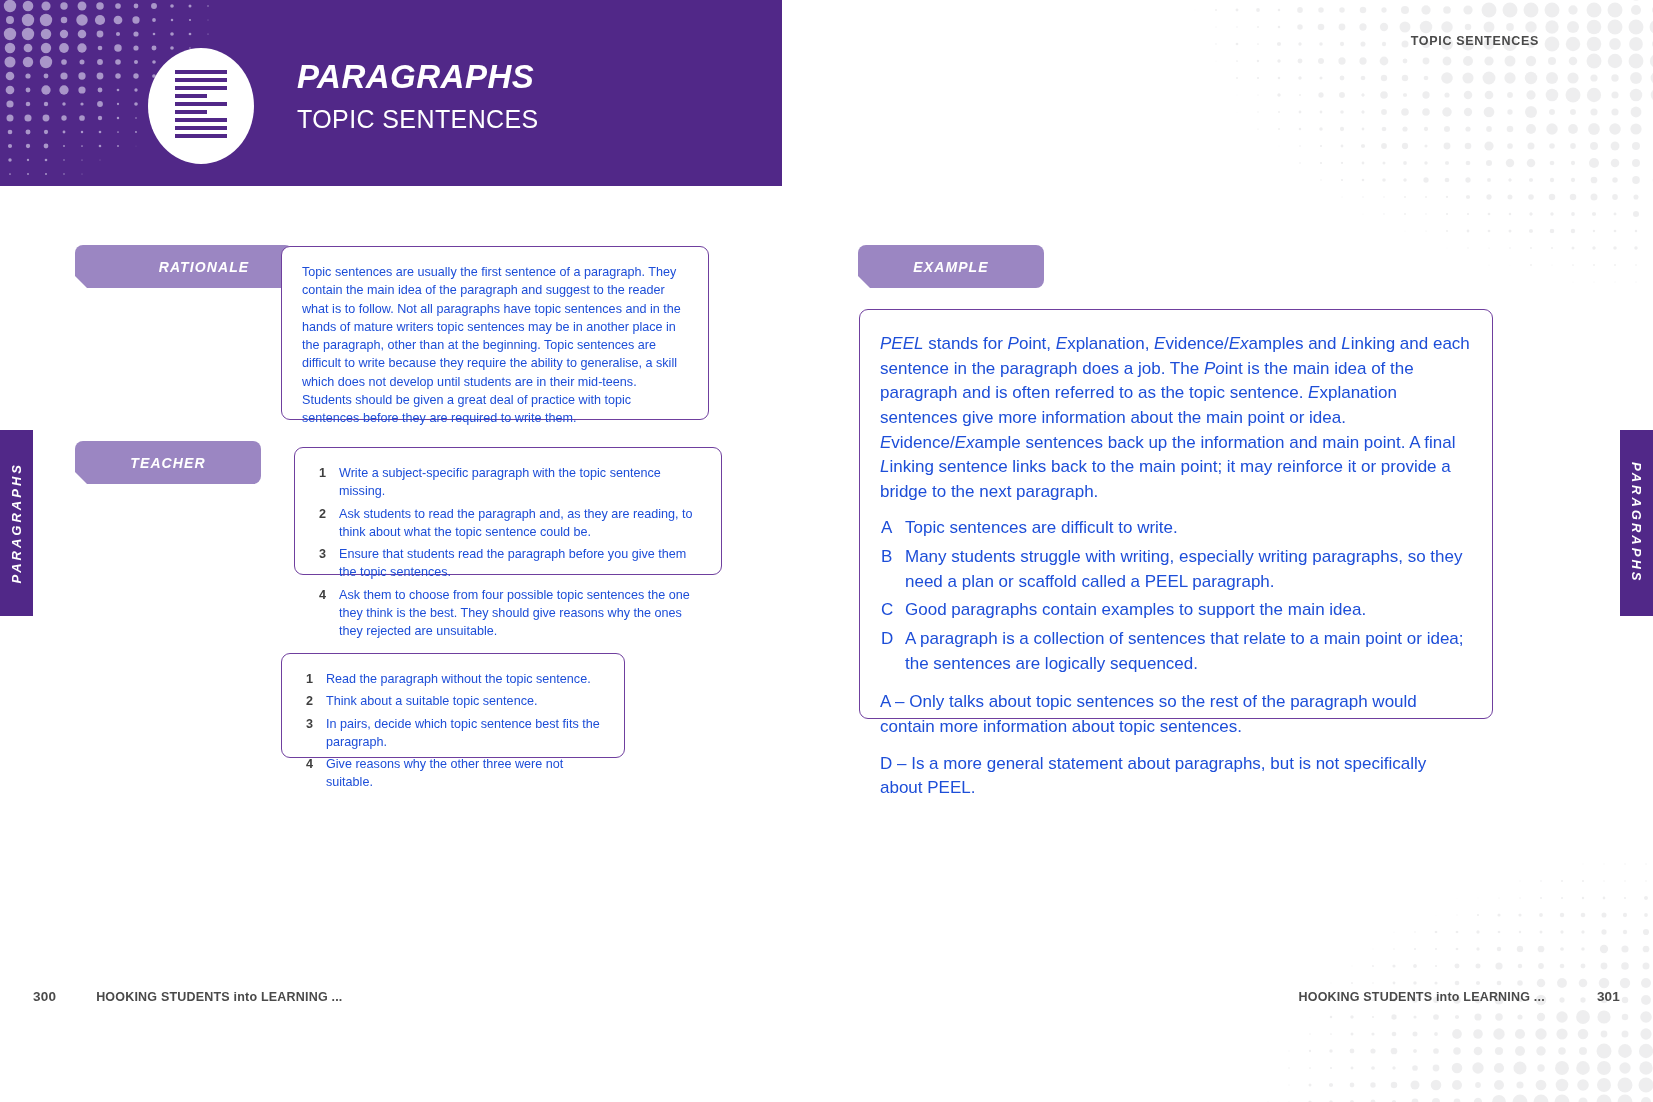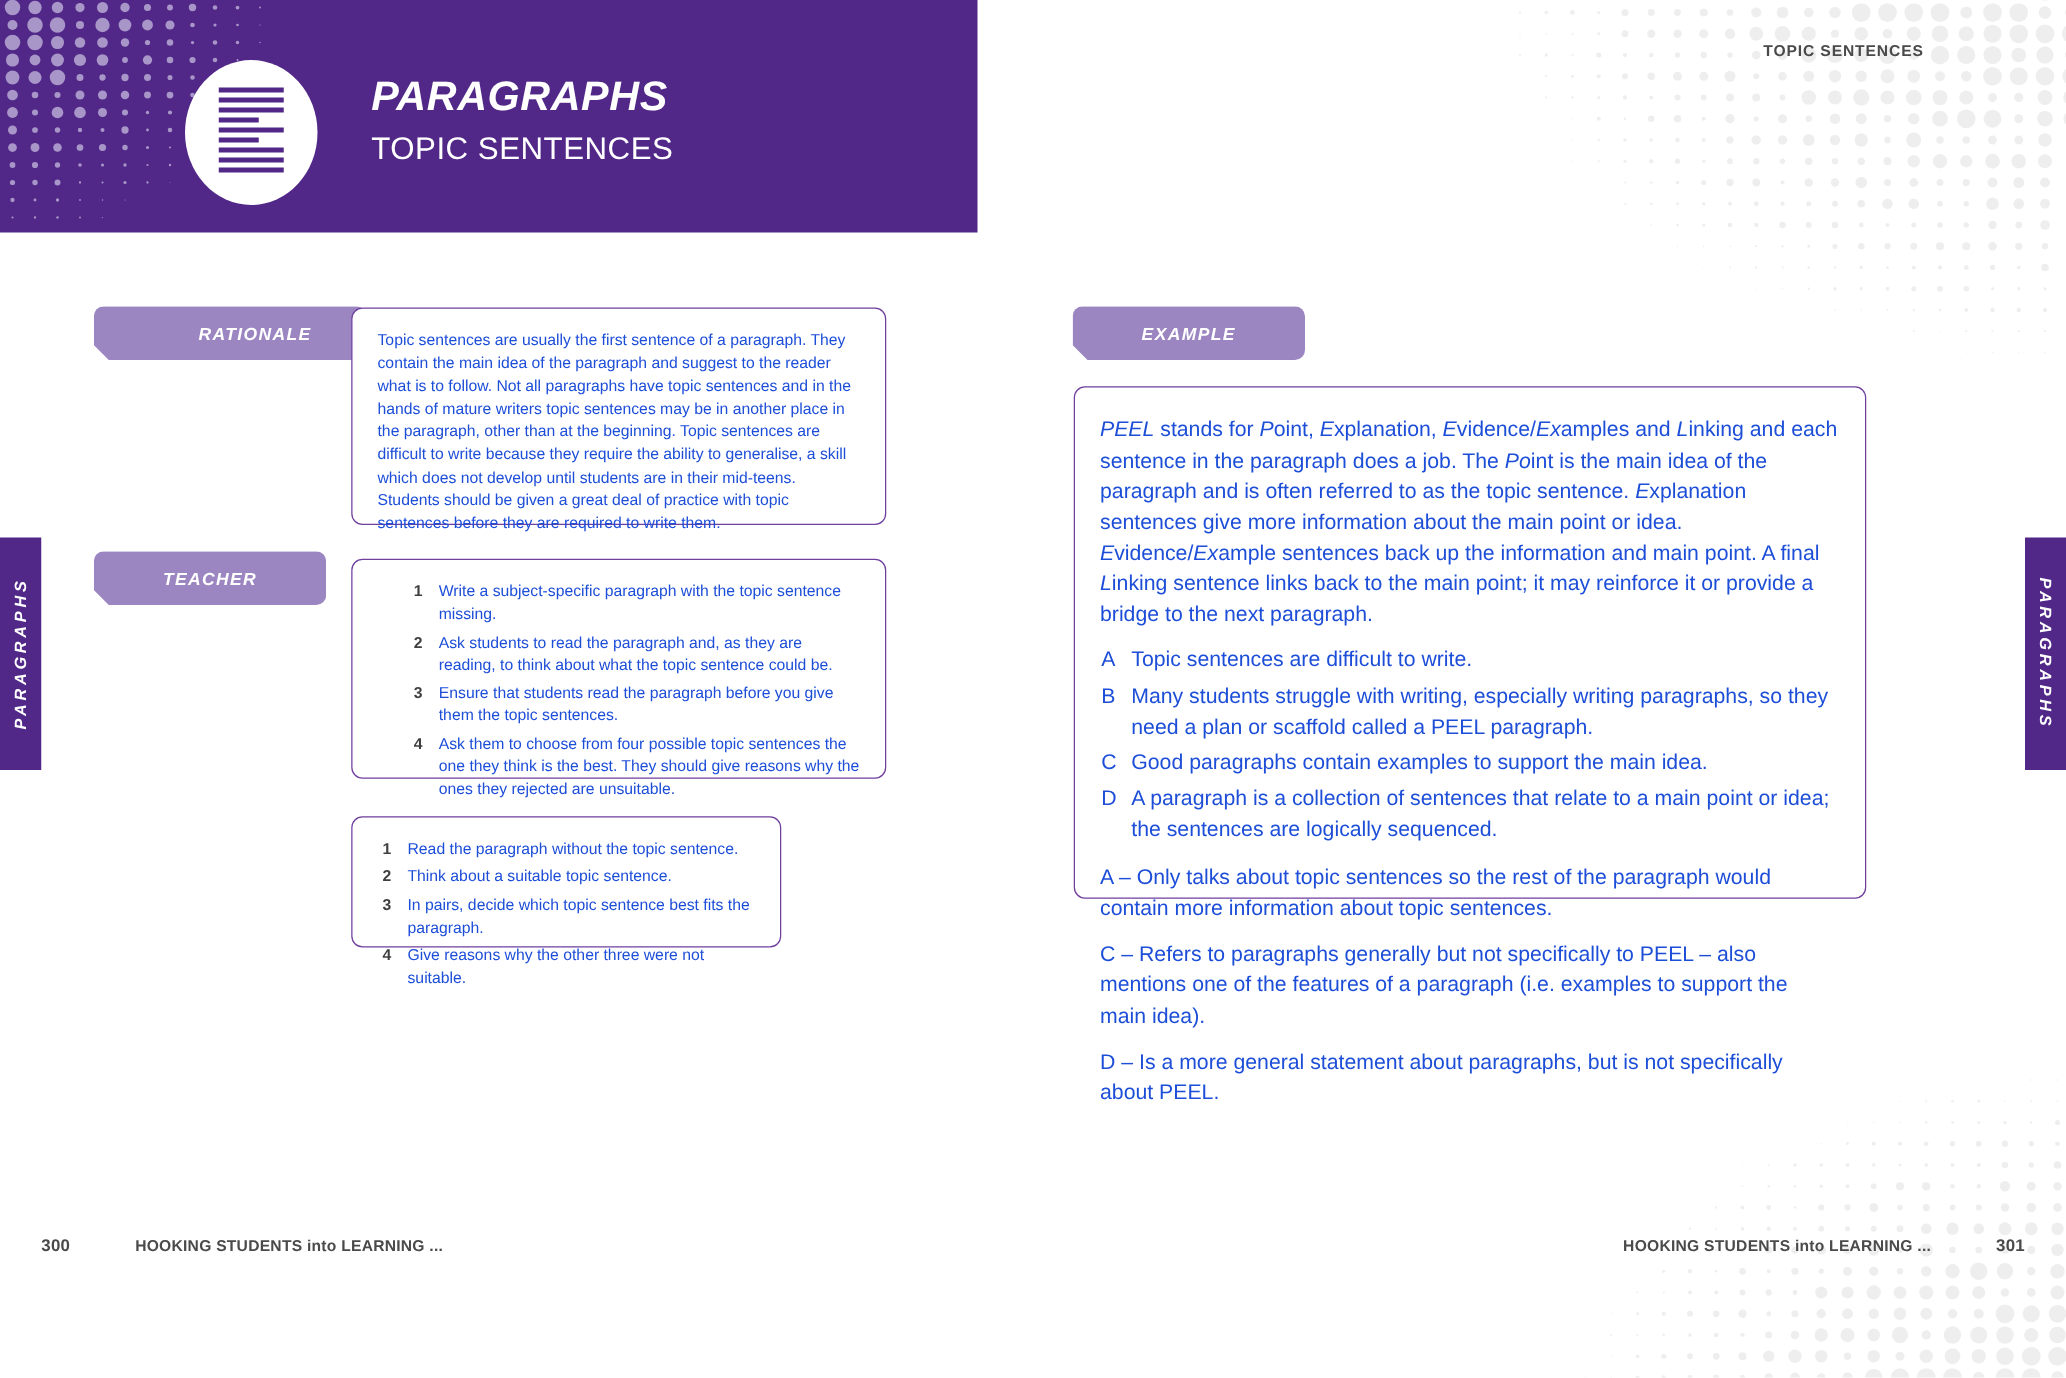--- a/index.html
+++ b/index.html
@@ -143,21 +143,21 @@
   .pill-example   { left: 858px; top: 245px; width: 186px; }
 
   
   .box {
     position: absolute;
     border: 1.3px solid #6f3f9e;
     border-radius: 9px;
     background: #ffffff;
   }
   .box-rationale { left: 281px; top: 246px; width: 428px; height: 174px; }
-  .box-teacher   { left: 281px; top: 447px; width: 428px; height: 176px; padding-left: 25px; }
+  .box-teacher   { left: 294px; top: 447px; width: 428px; height: 128px; }
   .box-students  { left: 281px; top: 653px; width: 344px; height: 105px; }
   .box-example   { left: 859px; top: 309px; width: 634px; height: 410px; }
 
   .box-body {
     padding: 16px 20px 14px 20px;
     color: #1d4ed8;
     font-size: 12.6px;
     line-height: 1.45;
   }
   .box-example .box-body {
@@ -209,21 +209,21 @@
 
   
   .footer {
     position: absolute;
     bottom: 0;
     font-size: 12.5px;
     font-weight: bold;
     color: #4a4a4a;
     letter-spacing: .2px;
   }
-  .footer-left  { left: 33px;  bottom: 98px; display: flex; gap: 52px; align-items: baseline; }
+  .footer-left  { left: 33px;  bottom: 98px; display: flex; gap: 40px; align-items: baseline; }
   .footer-right { right: 33px; bottom: 98px; display: flex; gap: 52px; align-items: baseline; }
   .footer .pagenum { font-size: 13.5px; }
 </style>
 </head>
 <body>
 
 <div class="page">
 
   <svg class="dots-tr" viewBox="0 0 540 340">
       <circle cx="534.0" cy="6.0" r="7.50" fill="#ececed"></circle>
@@ -1066,21 +1066,20 @@
   <div class="box box-example">
     <div class="box-body">
       <p id="example-intro"><em>PEEL</em> stands for <em>P</em>oint, <em>E</em>xplanation, <em>E</em>vidence/<em>Ex</em>amples and <em>L</em>inking and each sentence in the paragraph does a job. The <em>Po</em>int is the main idea of the paragraph and is often referred to as the topic sentence. <em>E</em>xplanation sentences give more information about the main point or idea. <em>E</em>vidence/<em>Ex</em>ample sentences back up the information and main point. A final <em>L</em>inking sentence links back to the main point; it may reinforce it or provide a bridge to the next paragraph.</p>
       <ul class="options" id="example-options">
           <li><span class="opt-letter">A</span>Topic sentences are difficult to write.</li>
           <li><span class="opt-letter">B</span>Many students struggle with writing, especially writing paragraphs, so they need a plan or scaffold called a PEEL paragraph.</li>
           <li><span class="opt-letter">C</span>Good paragraphs contain examples to support the main idea.</li>
           <li><span class="opt-letter">D</span>A paragraph is a collection of sentences that relate to a main point or idea; the sentences are logically sequenced.</li>
         </ul>
       <p>A – Only talks about topic sentences so the rest of the paragraph would contain more information about topic sentences.</p>
-      <p>C – Refers to paragraphs generally but not specifically to PEEL – also mentions one of the features of a paragraph (i.e. examples to support the main idea).</p>
       <p>D – Is a more general statement about paragraphs, but is not specifically about PEEL.</p>
     </div>
   </div>
 
   <div class="footer footer-left">
     <span class="pagenum">300</span>
     <span class="booktitle">HOOKING STUDENTS into LEARNING ...</span>
   </div>
   <div class="footer footer-right">
     <span class="booktitle">HOOKING STUDENTS into LEARNING ...</span>

